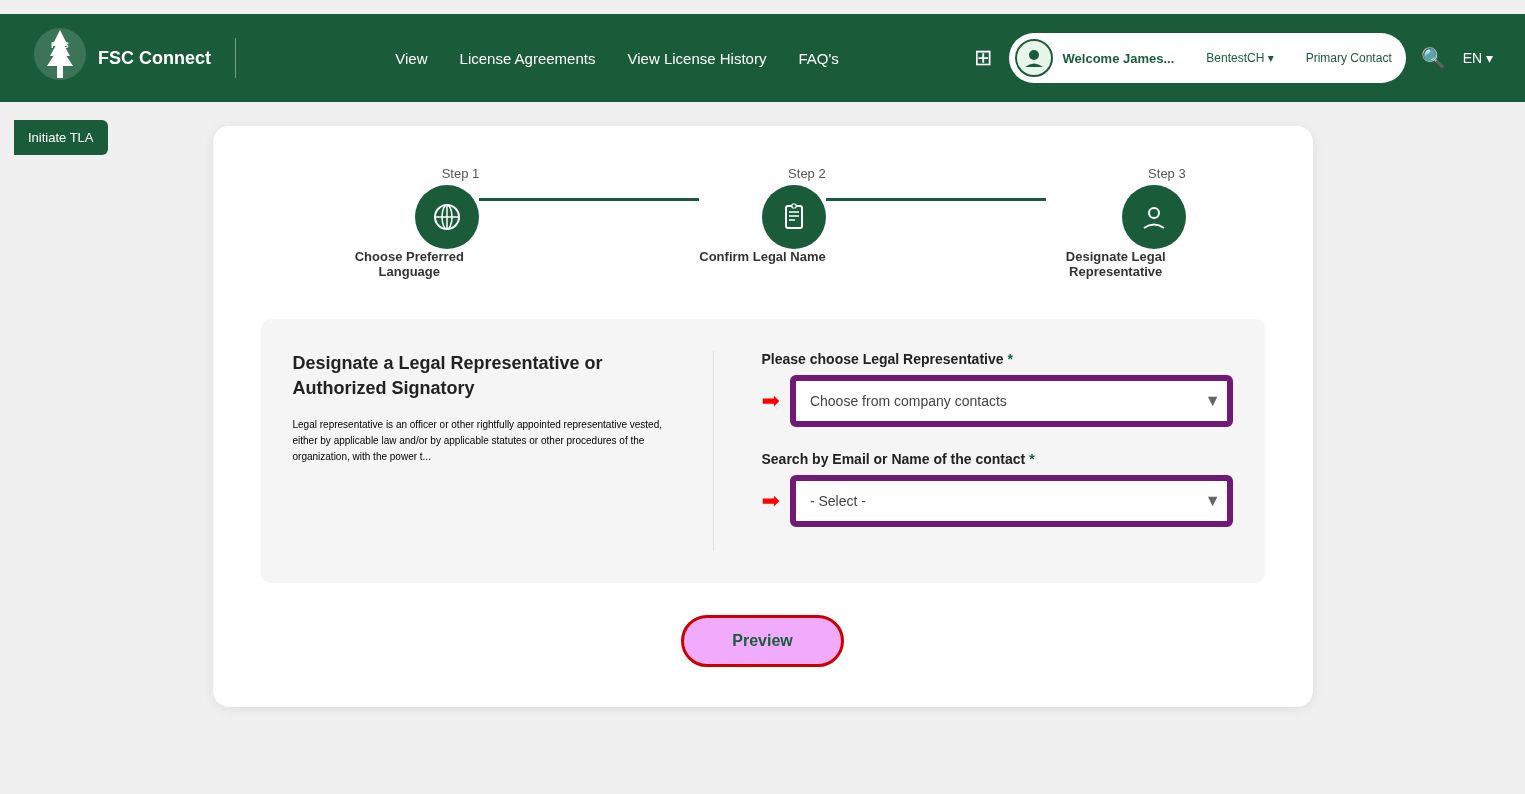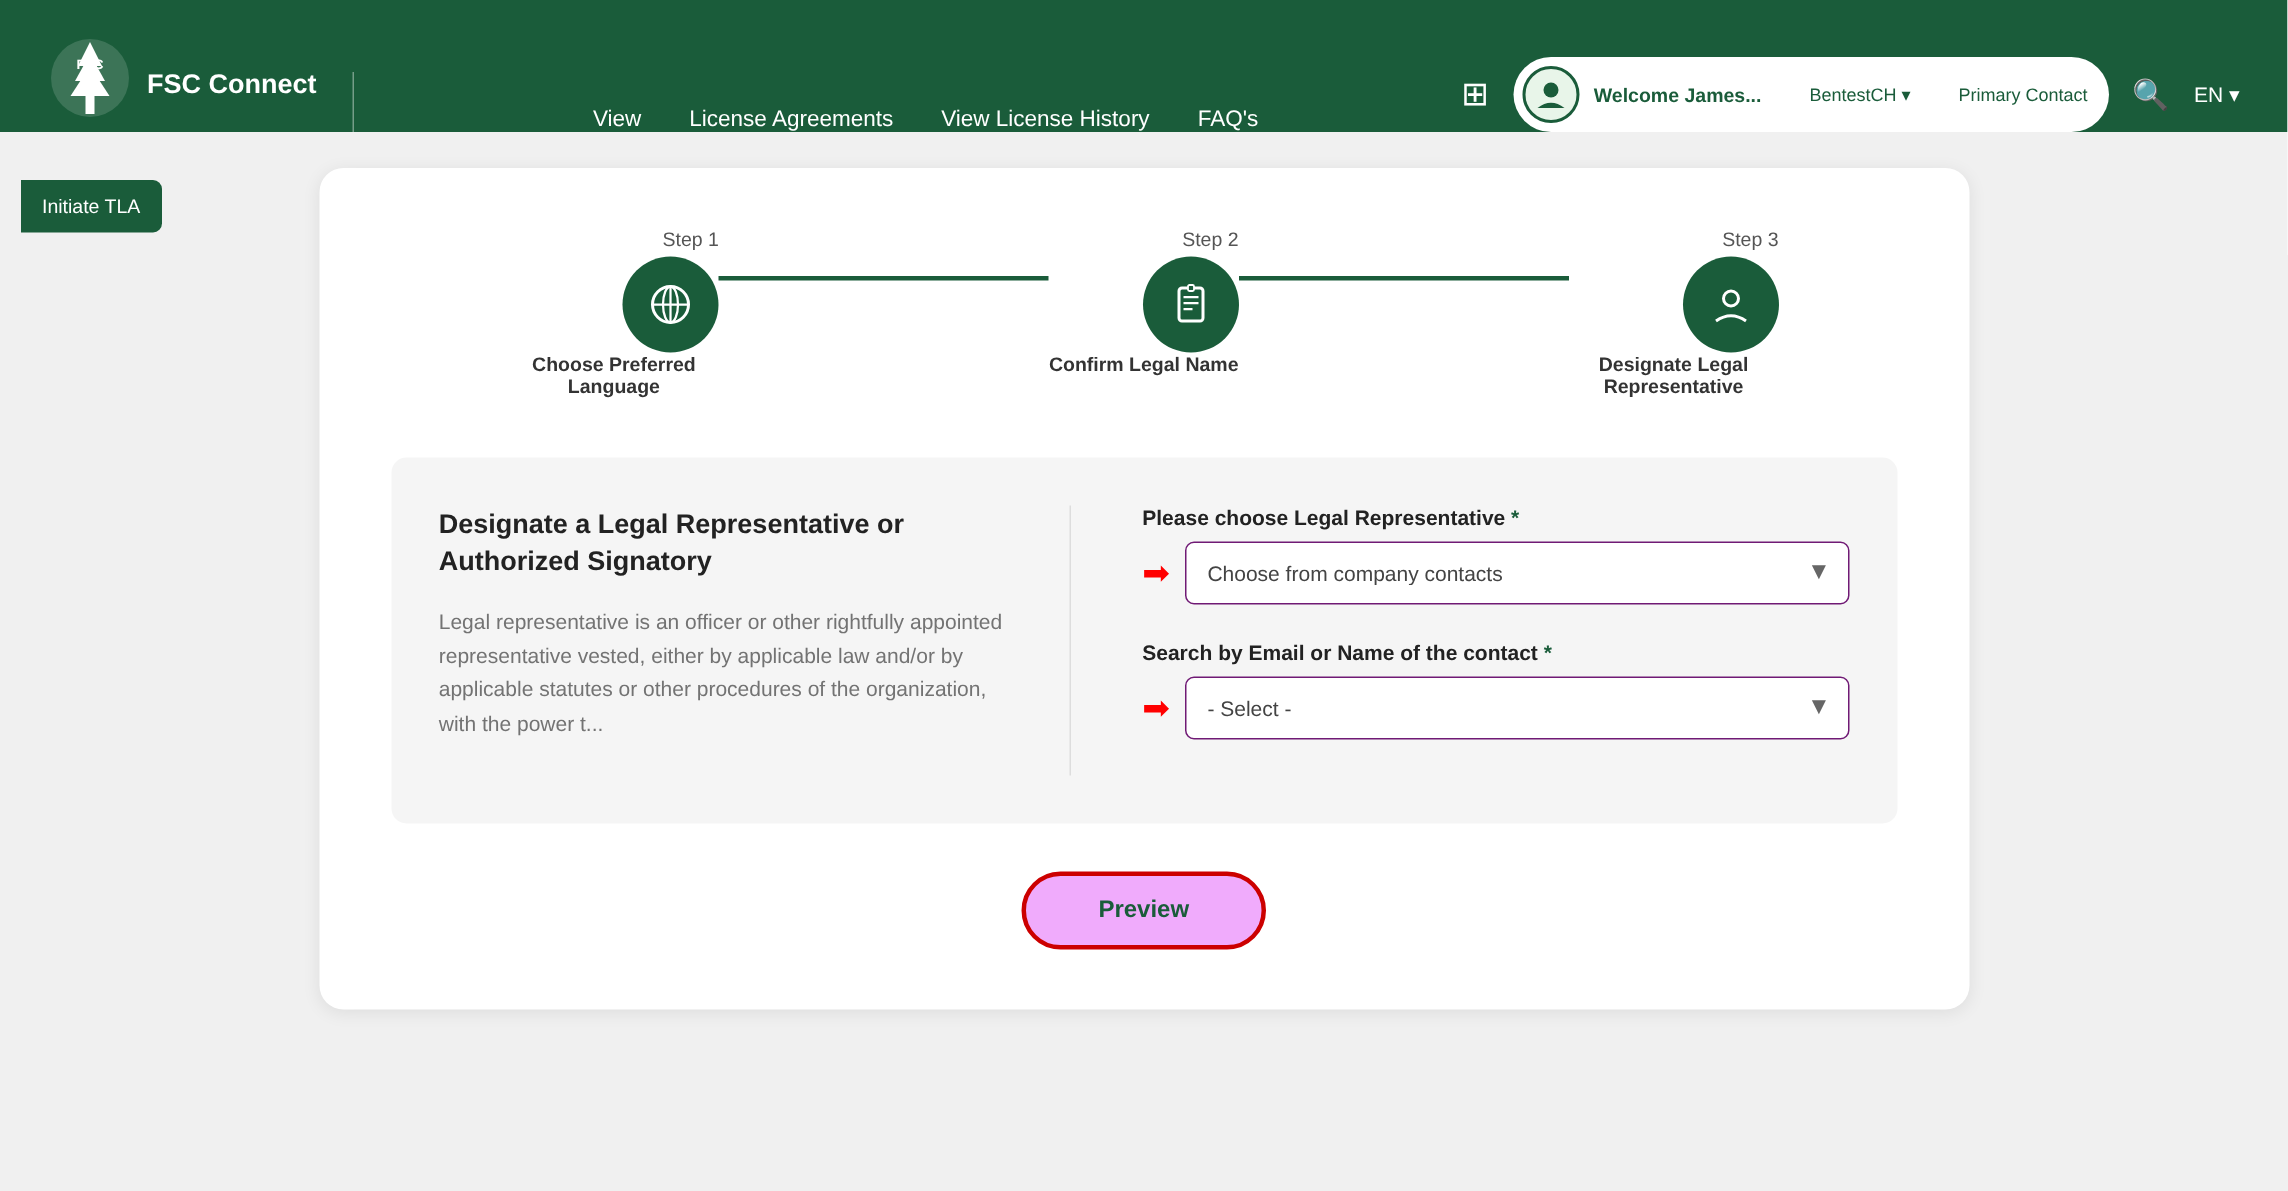--- a/index.html
+++ b/index.html
@@ -3,23 +3,24 @@
   <meta charset="utf-8">
   <style>
     * { box-sizing: border-box; margin: 0; padding: 0; }
     body { font-family: Arial, sans-serif; background: #f0f0f0; min-height: 794px; }
 
     
     .header {
       background: #1a5c3a;
       height: 88px;
       display: flex;
-      align-items: flex-end;
+      align-items: center;
       padding: 0 32px;
       position: relative;
+      margin-top: 14px;
     }
     .header-logo {
       display: flex;
       align-items: center;
       gap: 10px;
       color: white;
     }
     .fsc-logo-svg {
       width: 56px;
       height: 64px;
@@ -203,22 +204,22 @@
       max-width: 380px;
     }
     .form-left h3 {
       font-size: 18px;
       font-weight: bold;
       color: #222;
       margin-bottom: 16px;
       line-height: 1.4;
     }
     .form-left p {
-      font-size: 14px;
-      color: #737373;
+      font-size: 10px;
+      color: #000000;
       line-height: 1.6;
       margin-bottom: 8px;
     }
     .view-more {
       color: #1a5c3a;
       font-weight: bold;
       font-size: 14px;
       cursor: pointer;
       display: block;
       text-align: right;
@@ -255,21 +256,21 @@
       font-size: 22px;
       flex-shrink: 0;
     }
     .select-wrapper {
       flex: 1;
       position: relative;
     }
     .select-wrapper select {
       width: 100%;
       padding: 12px 40px 12px 14px;
-      border: 1px solid #701a75;
+      border: 6px solid #701a75;
       border-radius: 6px;
       background: white;
       font-size: 14px;
       color: #444;
       appearance: none;
       cursor: pointer;
     }
     .select-arrow {
       position: absolute;
       right: 12px;

